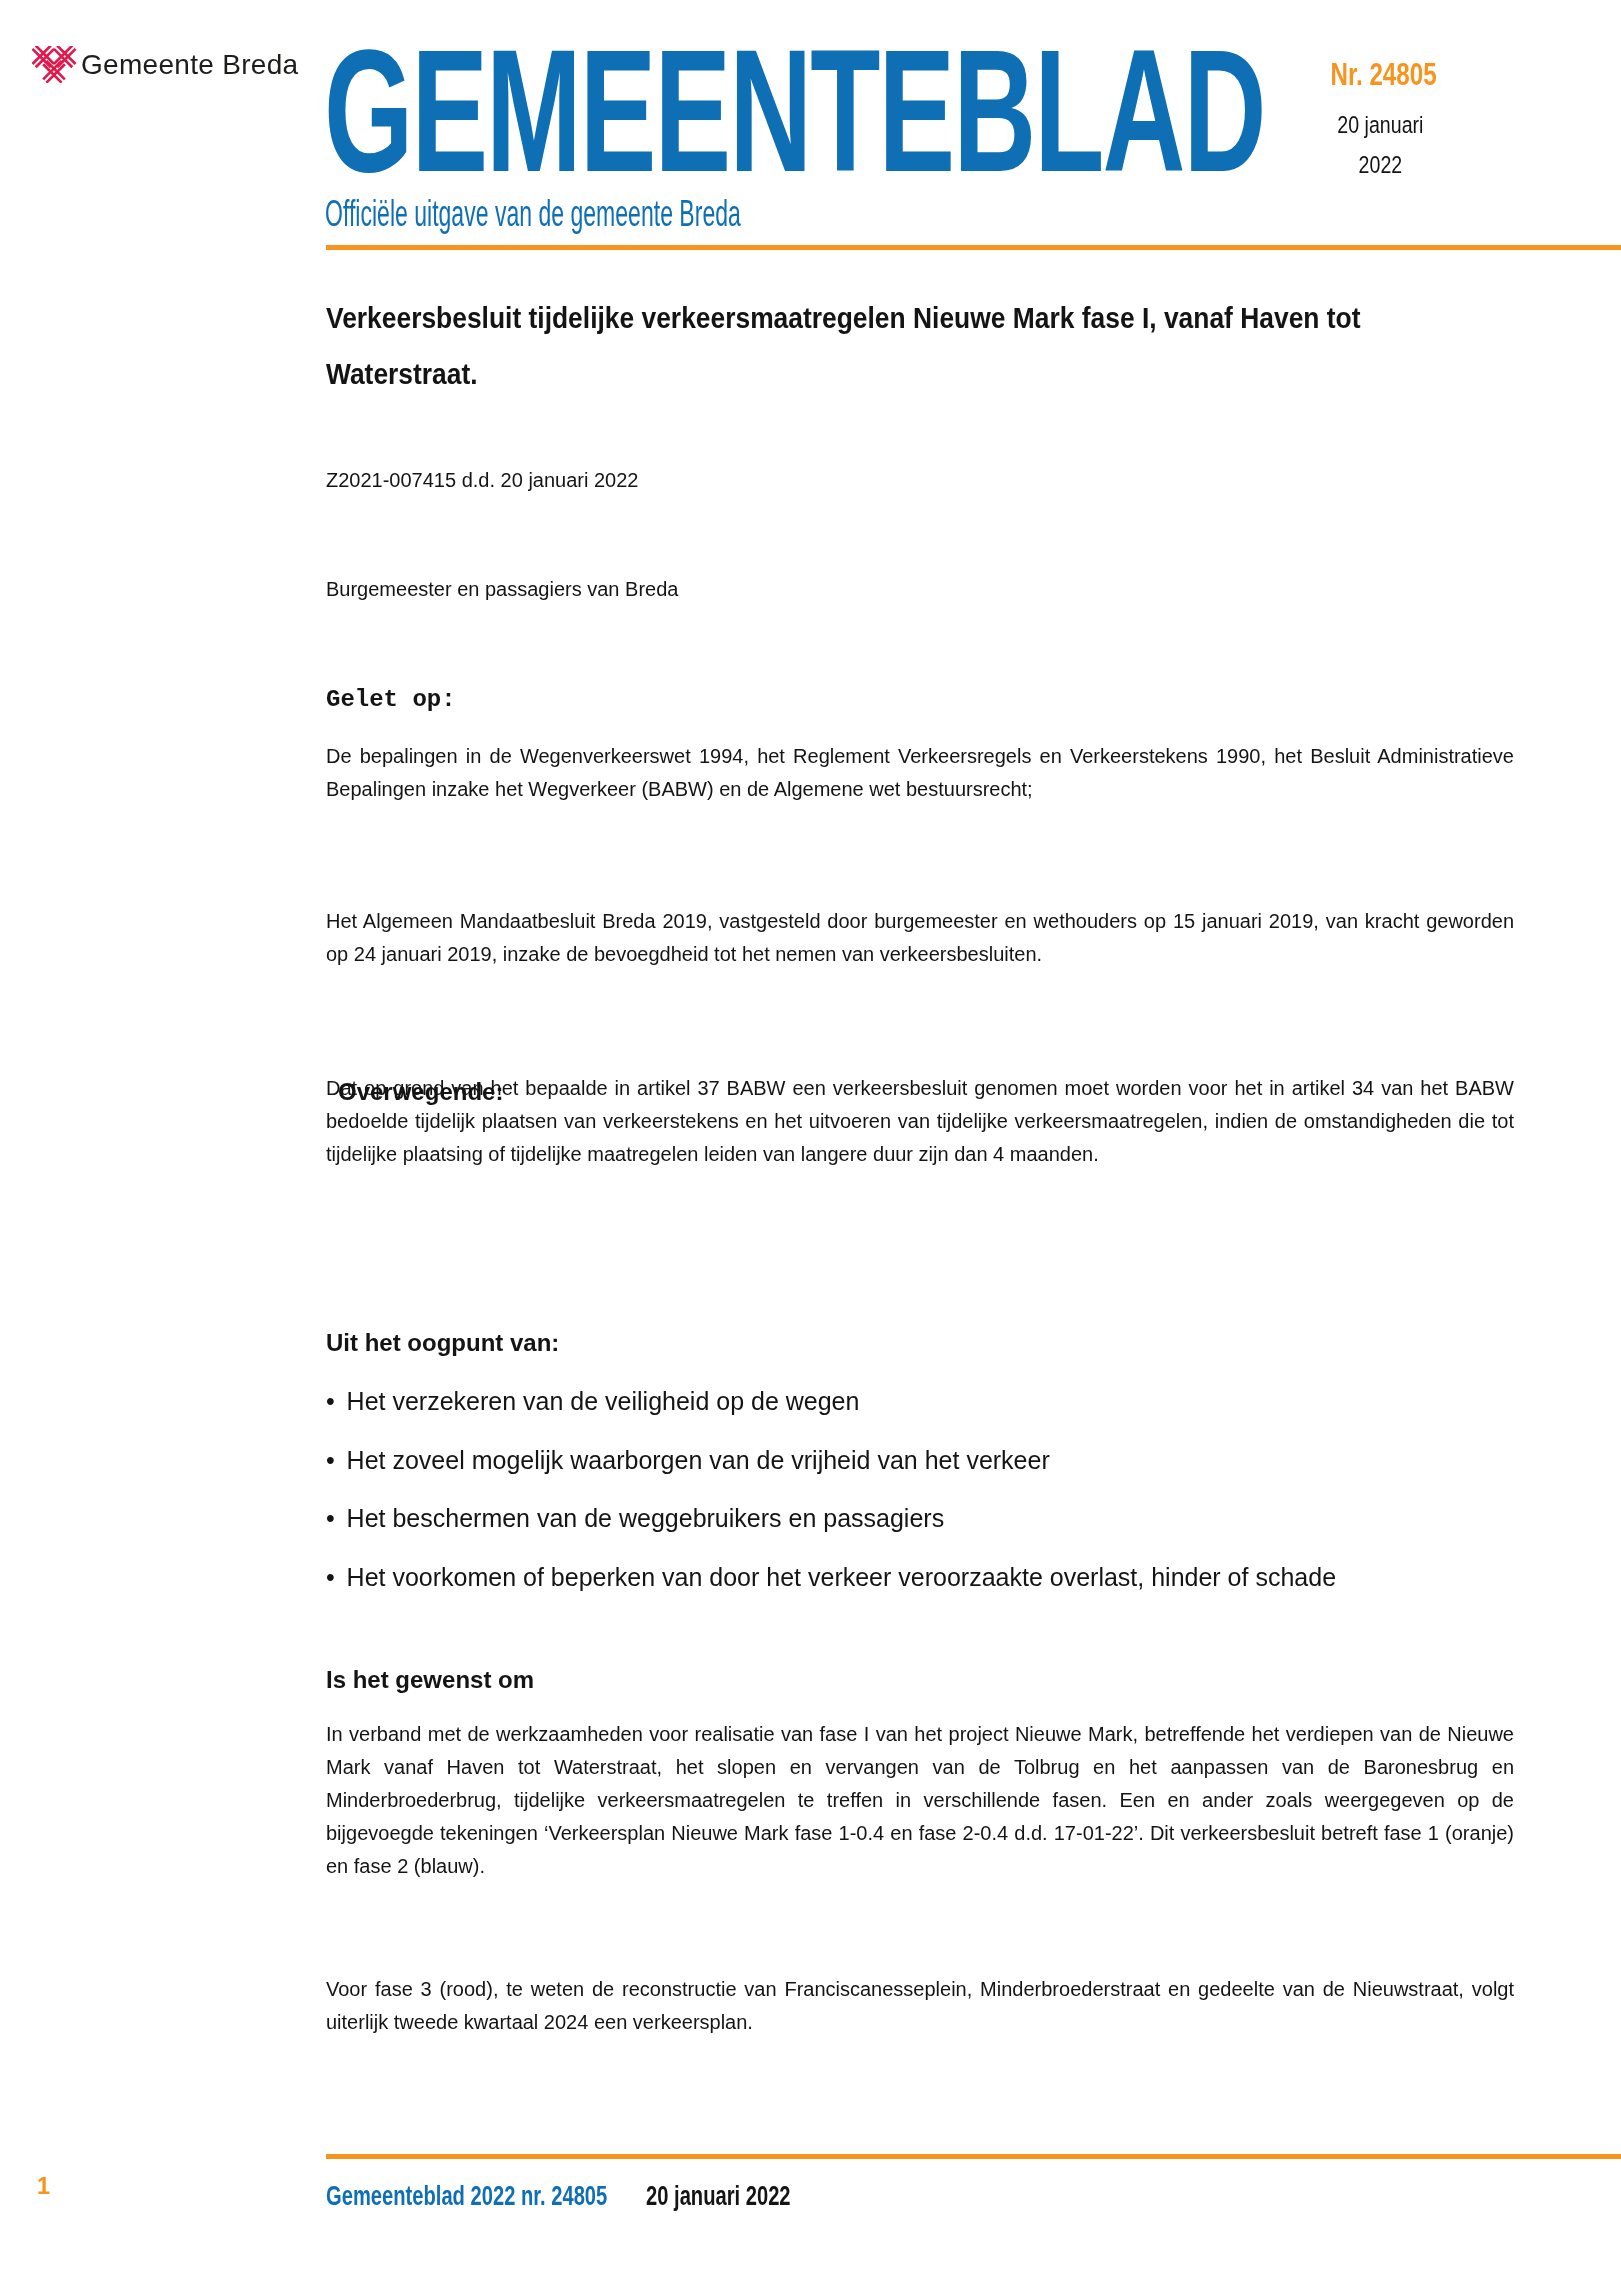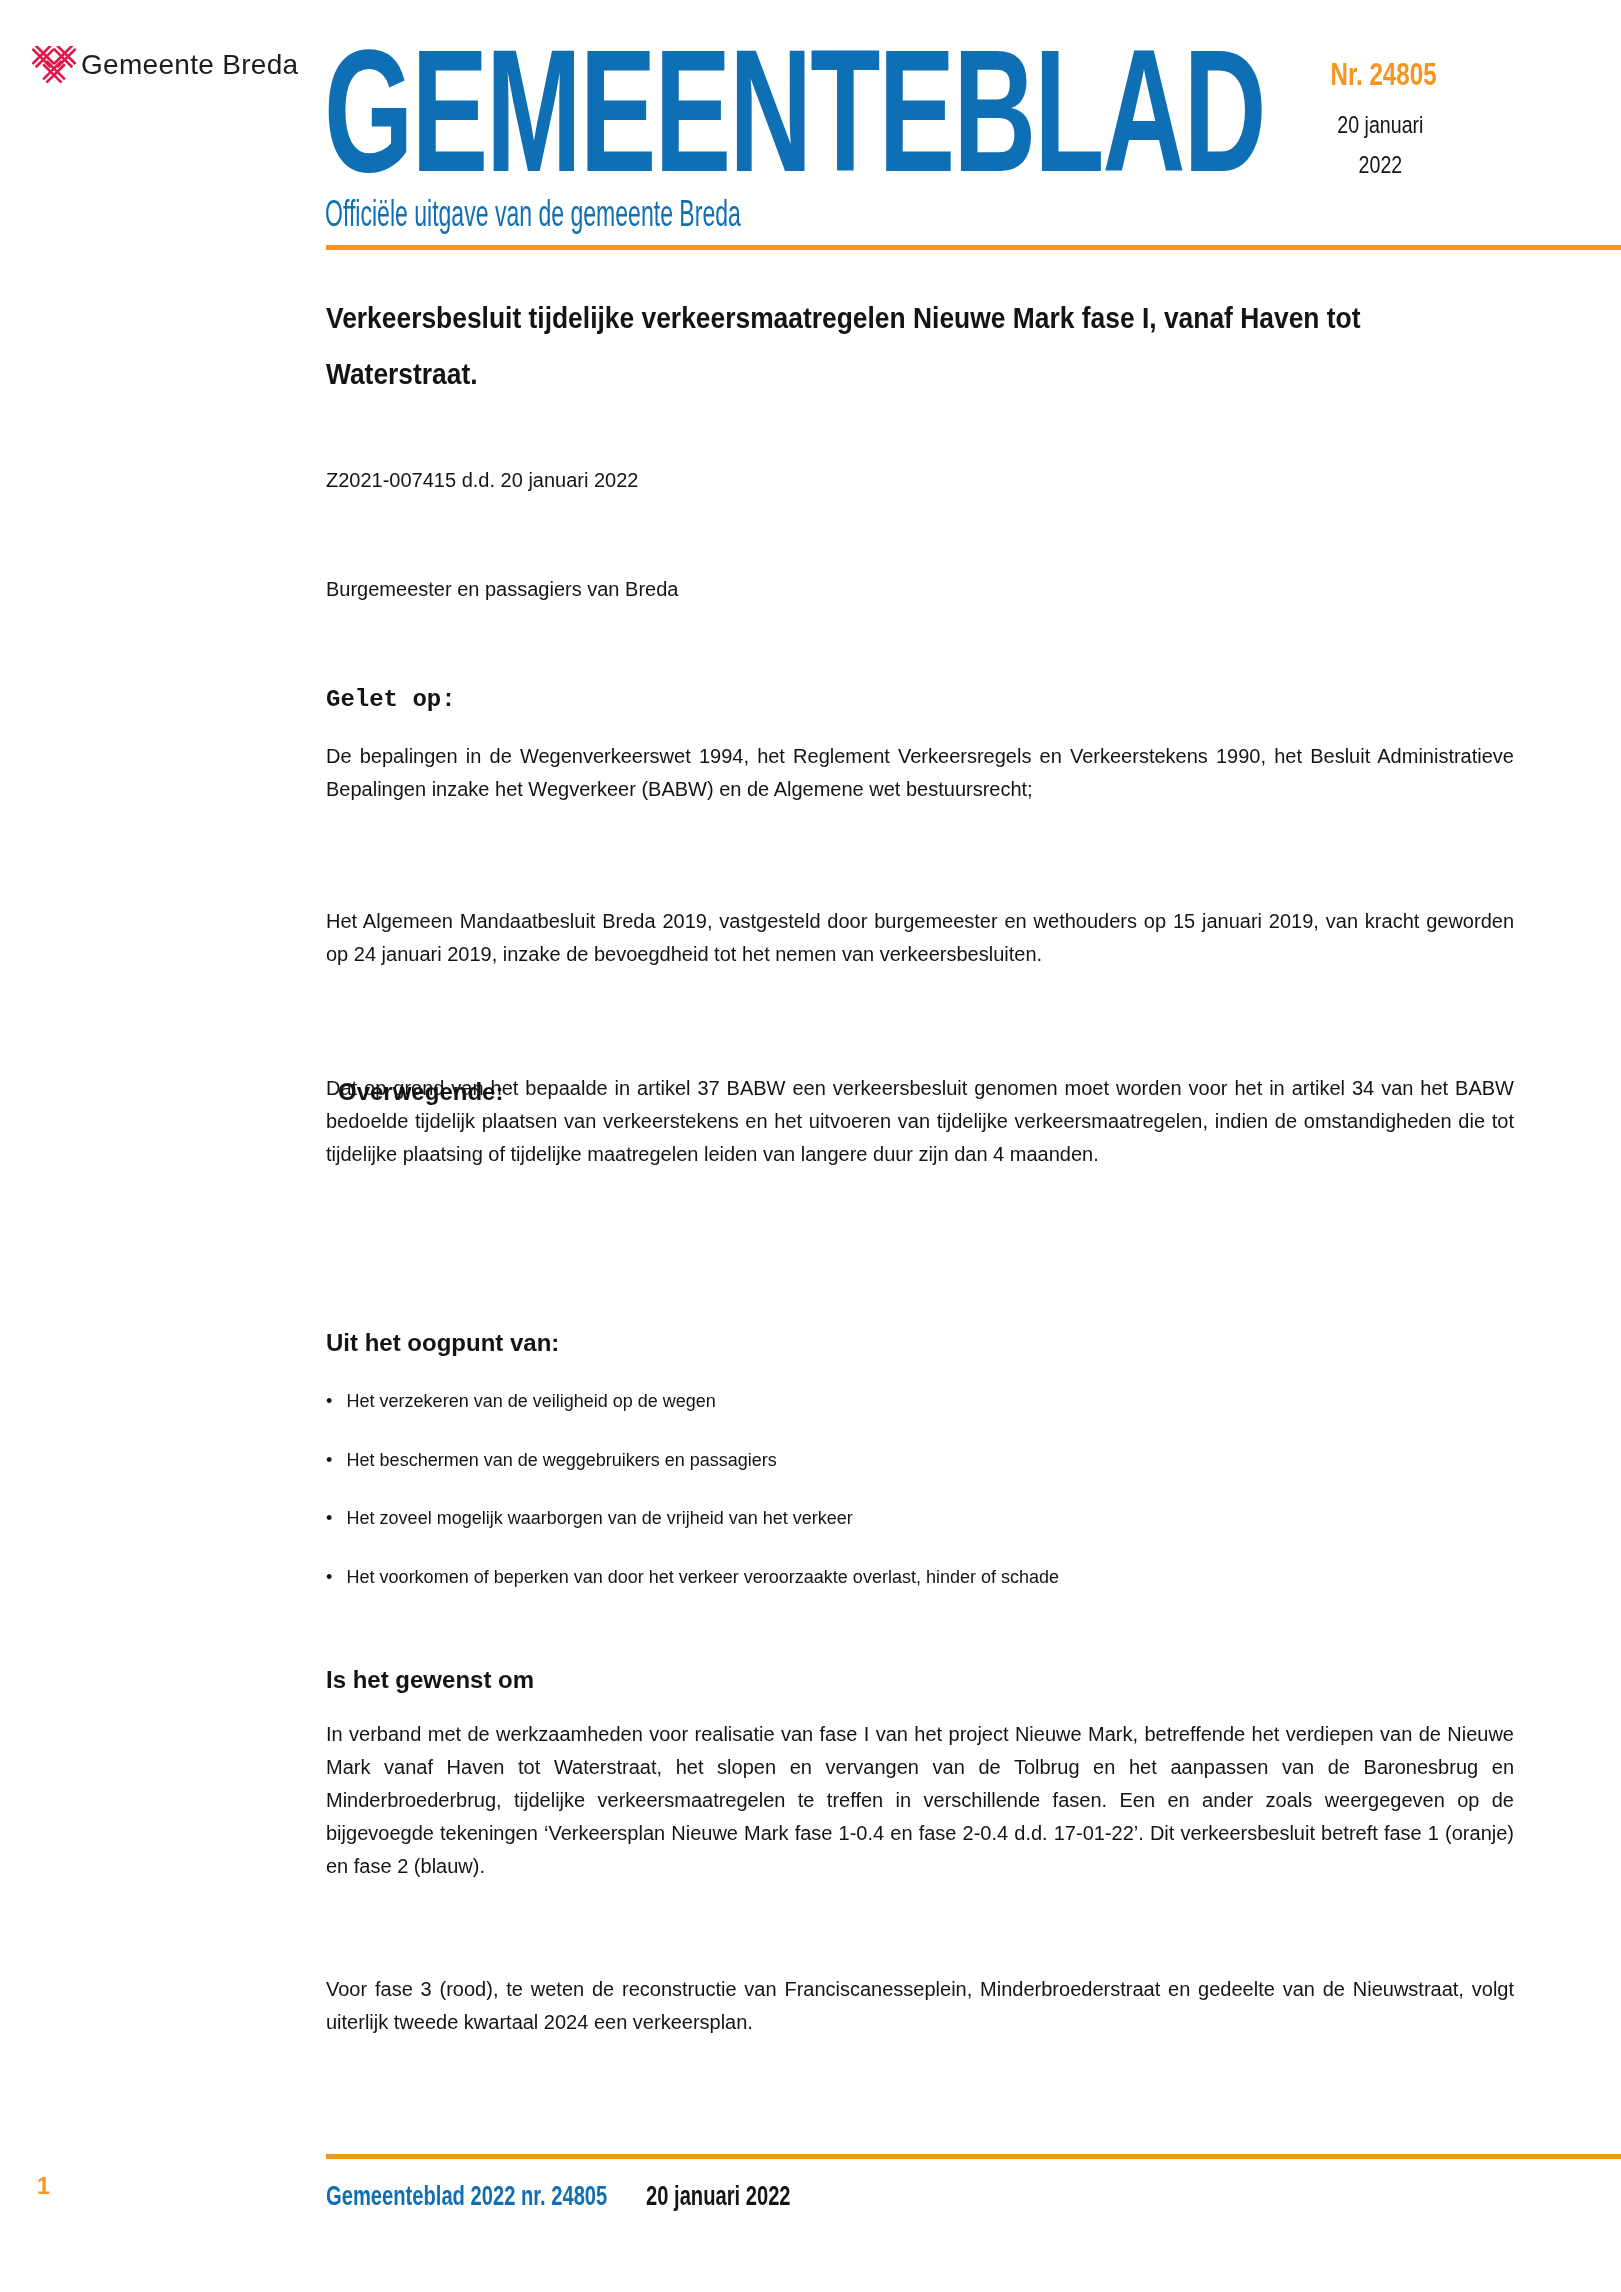--- a/index.html
+++ b/index.html
@@ -41,21 +41,21 @@
 
   
   .content p, .content h2, .bullets { position:absolute; left:326px; width:1188px; margin:0; }
   .content p { font-size:20px; line-height:33px; text-align:justify; font-weight:normal; }
   .content h2 { font-size:24px; line-height:33px; font-weight:bold; }
   .doc-title {
     position:absolute; left:326px; top:290px; width:1274px; margin:0;
     font-size:30px; line-height:56px; font-weight:bold;
     transform:scaleX(0.88); transform-origin:0 0;
   }
-  .bullet { font-size:18px; line-height:33px; margin-bottom:25.5px; }
+  .bullet { font-size:25px; line-height:33px; margin-bottom:25.5px; }
   .dot { display:inline-block; width:20.6px; }
   .dot::before { content:"\2022"; }
 
   
   .page-number {
     position:absolute; left:37px; top:2173px; font-size:23.5px; font-weight:bold;
     color:#F7941E; line-height:27.4px;
   }
   .footer-pub {
     position:absolute; left:326px; top:2179px; font-size:28px; font-weight:bold;
@@ -107,22 +107,22 @@
     <h2 style="top:683px;font-family:Liberation Mono, monospace;">Gelet op:</h2>
     <p style="top:740px;">De bepalingen in de Wegenverkeerswet 1994, het Reglement Verkeersregels en Verkeerstekens 1990, het Besluit Administratieve Bepalingen inzake het Wegverkeer (BABW) en de Algemene wet bestuursrecht;</p>
     <p style="top:905px;">Het Algemeen Mandaatbesluit Breda 2019, vastgesteld door burgemeester en wethouders op 15 januari 2019, van kracht geworden op 24 januari 2019, inzake de bevoegdheid tot het nemen van verkeersbesluiten.</p>
 
     <h2 style="top:1075px;margin-left:12px;">Overwegende:</h2>
     <p style="top:1072px;">Dat op grond van het bepaalde in artikel 37 BABW een verkeersbesluit genomen moet worden voor het in artikel 34 van het BABW bedoelde tijdelijk plaatsen van verkeerstekens en het uitvoeren van tijdelijke verkeersmaatregelen, indien de omstandigheden die tot tijdelijke plaatsing of tijdelijke maatregelen leiden van langere duur zijn dan 4 maanden.</p>
 
     <h2 style="top:1326px;">Uit het oogpunt van:</h2>
     <div class="bullets" style="top:1385px;">
       <div class="bullet"><span class="dot"></span><span>Het verzekeren van de veiligheid op de wegen</span></div>
+      <div class="bullet"><span class="dot"></span><span>Het zoveel mogelijk waarborgen van de vrijheid van het verkeer</span></div>
       <div class="bullet"><span class="dot"></span><span>Het beschermen van de weggebruikers en passagiers</span></div>
-      <div class="bullet"><span class="dot"></span><span>Het zoveel mogelijk waarborgen van de vrijheid van het verkeer</span></div>
       <div class="bullet"><span class="dot"></span><span>Het voorkomen of beperken van door het verkeer veroorzaakte overlast, hinder of schade</span></div>
     </div>
 
     <h2 style="top:1663px;">Is het gewenst om</h2>
     <p style="top:1718px;">In verband met de werkzaamheden voor realisatie van fase I van het project Nieuwe Mark, betreffende het verdiepen van de Nieuwe Mark vanaf Haven tot Waterstraat, het slopen en vervangen van de Tolbrug en het aanpassen van de Baronesbrug en Minderbroederbrug, tijdelijke verkeersmaatregelen te treffen in verschillende fasen. Een en ander zoals weergegeven op de bijgevoegde tekeningen ‘Verkeersplan Nieuwe Mark fase 1-0.4 en fase 2-0.4 d.d. 17-01-22’. Dit verkeersbesluit betreft fase 1 (oranje) en fase 2 (blauw).</p>
     <p style="top:1973px;">Voor fase 3 (rood), te weten de reconstructie van Franciscanesseplein, Minderbroederstraat en gedeelte van de Nieuwstraat, volgt uiterlijk tweede kwartaal 2024 een verkeersplan.</p>
   </div>
 
   <div class="rule rule-bottom"></div>
   <div class="page-number">1</div>

